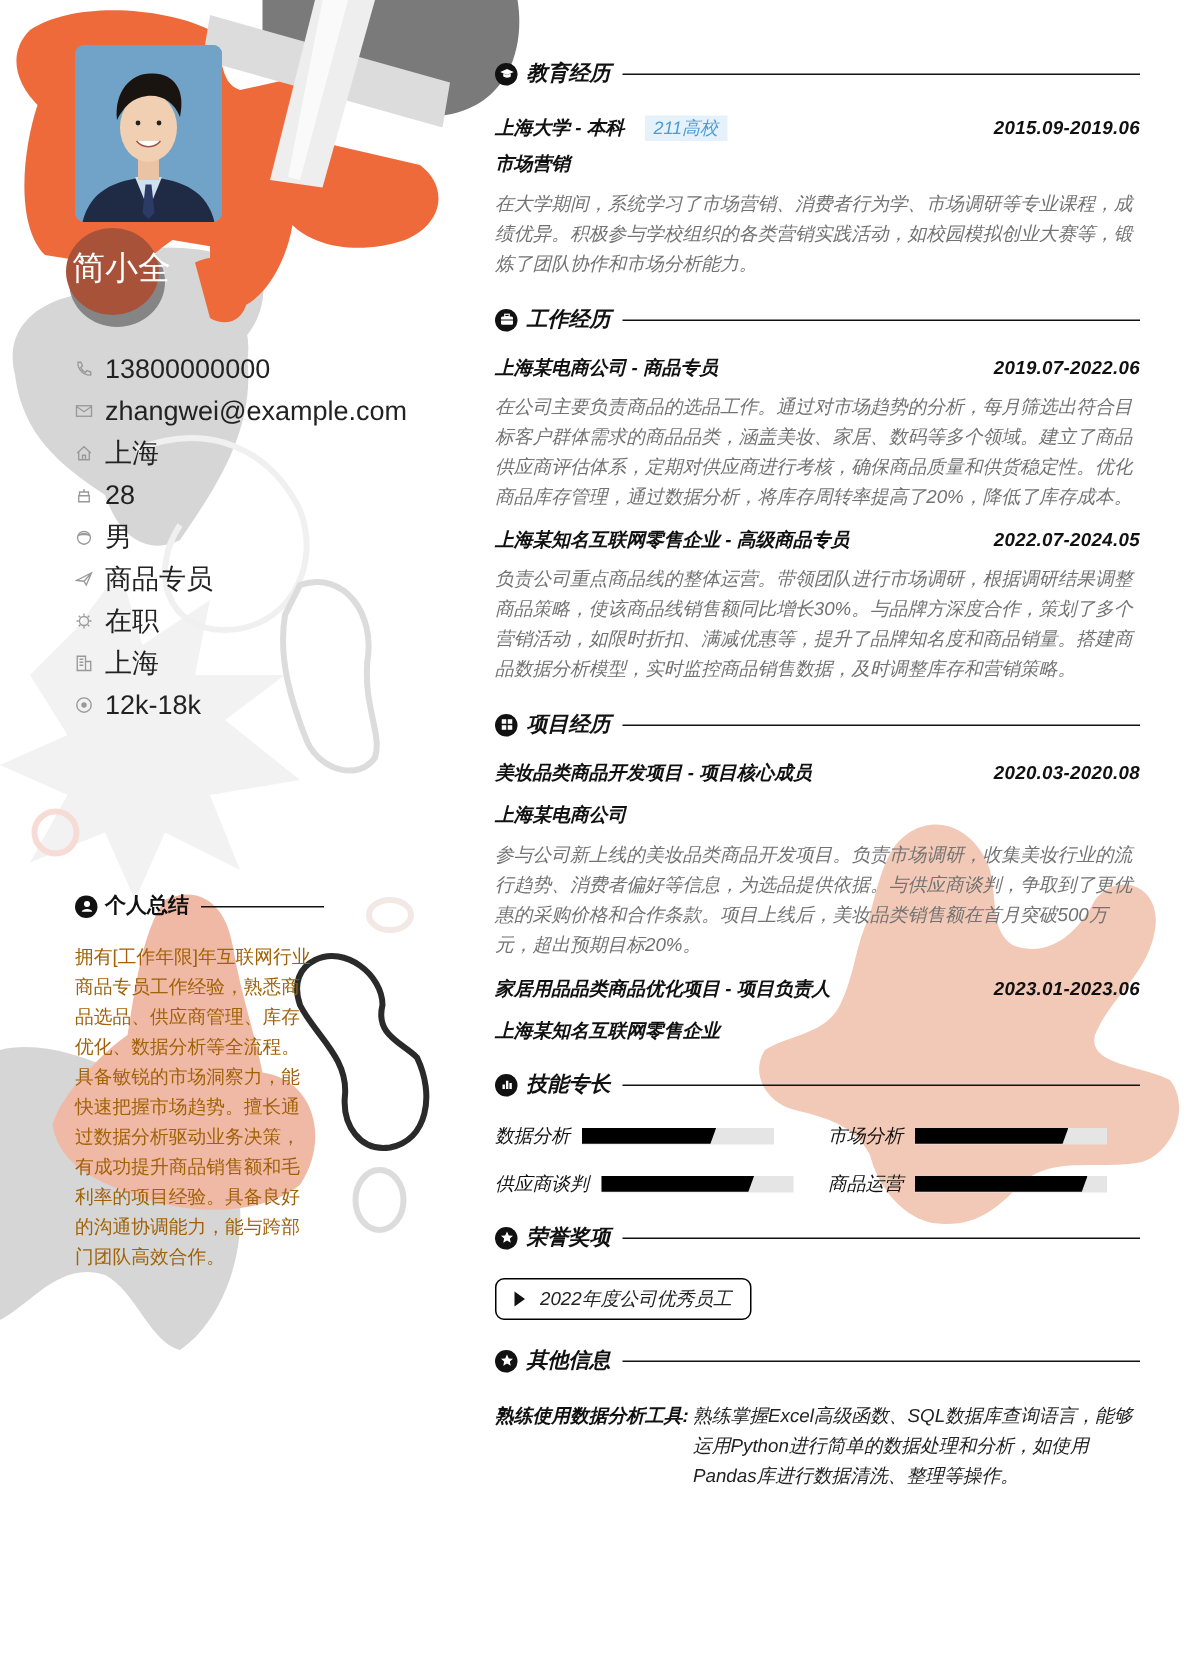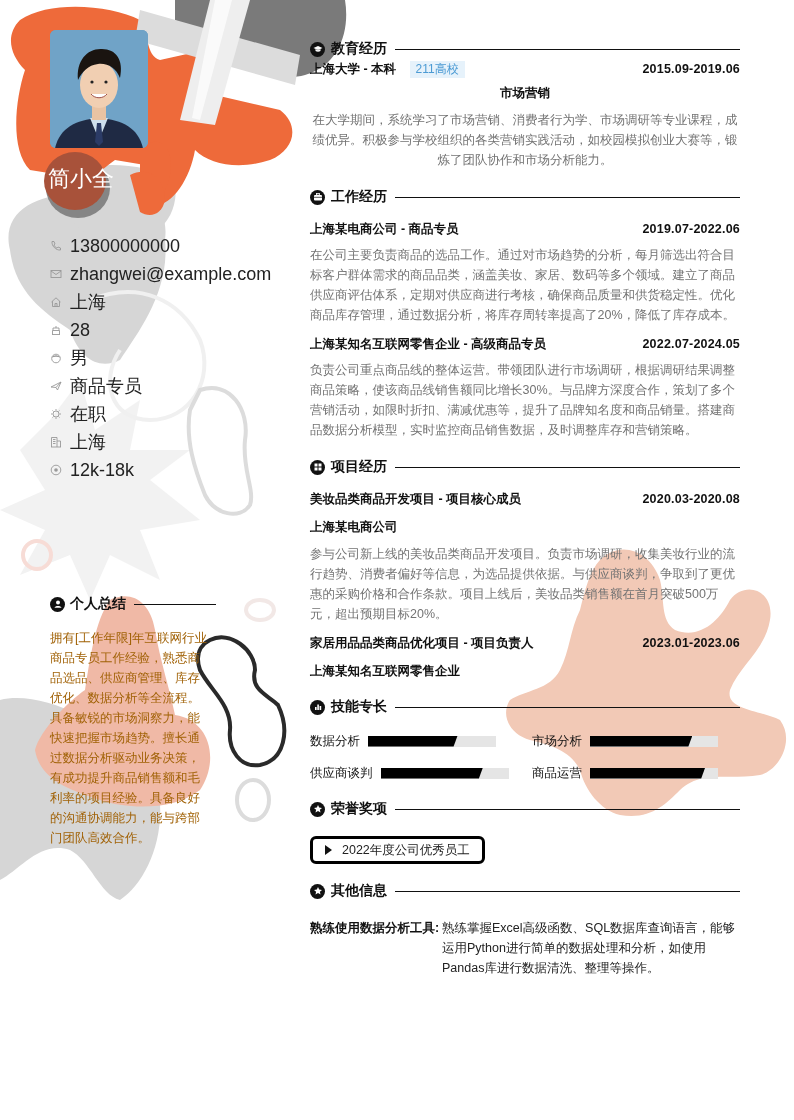--- a/index.html
+++ b/index.html
@@ -18,38 +18,38 @@
     .info-item { display: flex; align-items: center; height: 28px; font-size: 18px; color: #222; }
     .info-item .ico { width: 12px; height: 12px; margin-right: 8px; display: inline-flex; align-items: center; justify-content: center; }
     .info-item svg { width: 12px; height: 12px; }
 
     .summary { position: absolute; left: 50px; top: 594px; width: 166px; }
     .sec-title-left { display: flex; align-items: center; font-size: 14px; font-weight: bold; color: #111; height: 20px; }
     .sec-title-left .line { flex: 1; height: 1px; background: #111; margin-left: 8px; }
     .summary p { margin-top: 14px; font-size: 12.5px; line-height: 20px; color: #a16207; width: 160px; }
 
     
-    .right { position: absolute; left: 310px; top: 38px; width: 430px; z-index: 2; }
+    .right { position: absolute; left: 330px; top: 38px; width: 430px; z-index: 2; font-style: italic; }
     .sec-title { display: flex; align-items: center; height: 22px; font-size: 14px; font-weight: bold; color: #111; }
     .sec-title .sicon { width: 15px; height: 15px; border-radius: 50%; background: #111; margin-right: 6px; display: inline-flex; align-items: center; justify-content: center; }
     .sec-title .sicon svg { width: 10px; height: 10px; }
     .sec-title .line { flex: 1; height: 1px; background: #111; margin-left: 8px; }
 
     .entry-head { display: flex; justify-content: space-between; align-items: center; font-size: 12.5px; font-weight: bold; color: #111; height: 18px; }
     .entry-head .date { font-weight: bold; letter-spacing: 0.2px; }
     .entry-sub { font-size: 12.5px; font-weight: bold; color: #111; height: 18px; line-height: 18px; }
     .entry-desc { font-size: 12.5px; line-height: 20px; color: #737373; }
     .tag { display: inline-block; background: #e6f2fb; color: #4c9bd4; font-weight: normal; font-size: 12px; padding: 0 6px; margin-left: 10px; line-height: 17px; }
 
     .skills { display: grid; grid-template-columns: 222px 208px; row-gap: 14px; }
     .skill { display: flex; align-items: center; height: 18px; font-size: 12.5px; color: #111; }
     .skill .bar { position: relative; height: 11px; background: #e5e5e5; margin-left: 8px; width: 128px; }
     .skill .fill { position: absolute; left: 0; top: 0; height: 11px; background: #000; clip-path: polygon(0 0, 100% 0, calc(100% - 4px) 100%, 0 100%); }
 
-    .award { display: inline-flex; align-items: center; height: 28px; padding: 10px 12px; border: 3px solid #000000; border-radius: 6px; background: #fff; font-size: 12.5px; color: #222; }
+    .award { display: inline-flex; align-items: center; height: 28px; padding: 10px 12px; border: 1px solid #000000; border-radius: 6px; background: #fff; font-size: 12.5px; color: #222; }
     .award .tri { width: 0; height: 0; border-top: 5px solid transparent; border-bottom: 5px solid transparent; border-left: 7px solid #111; margin-right: 10px; }
 
     .other-row { display: flex; font-size: 12.5px; line-height: 20px; justify-content: flex-end; }
     .other-row .k { font-weight: bold; width: 132px; flex-shrink: 0; color: #111; }
     .other-row .v { flex: 1; color: #222; }
   </style>
 </head>
 <body>
 
 <svg class="bg" viewBox="0 0 794 1120" xmlns="http://www.w3.org/2000/svg">
@@ -212,21 +212,21 @@
     <div class="sec-title">
       <span class="sicon">
           <svg viewBox="0 0 10 10">
             <path d="M0.5 4 L5 2 L9.5 4 L5 6 Z" fill="#fff"></path>
             <path d="M2.5 5 L2.5 7 C4 8 6 8 7.5 7 L7.5 5 L5 6.2 Z" fill="#fff"></path>
           </svg>
         </span>
       <span>教育经历</span>
       <span class="line"></span>
     </div>
-    <div style="text-align:center;">
+    <div style="margin-top:16px;">
       <div class="entry-head">
         <span>
           <span>上海大学 - 本科</span>
           <span class="tag">211高校</span>
         </span>
         <span class="date">2015.09-2019.06</span>
       </div>
       <div class="entry-sub" style="margin-top:6px;">市场营销</div>
       <div class="entry-desc" style="margin-top:8px;">在大学期间，系统学习了市场营销、消费者行为学、市场调研等专业课程，成绩优异。积极参与学校组织的各类营销实践活动，如校园模拟创业大赛等，锻炼了团队协作和市场分析能力。</div>
     </div>

